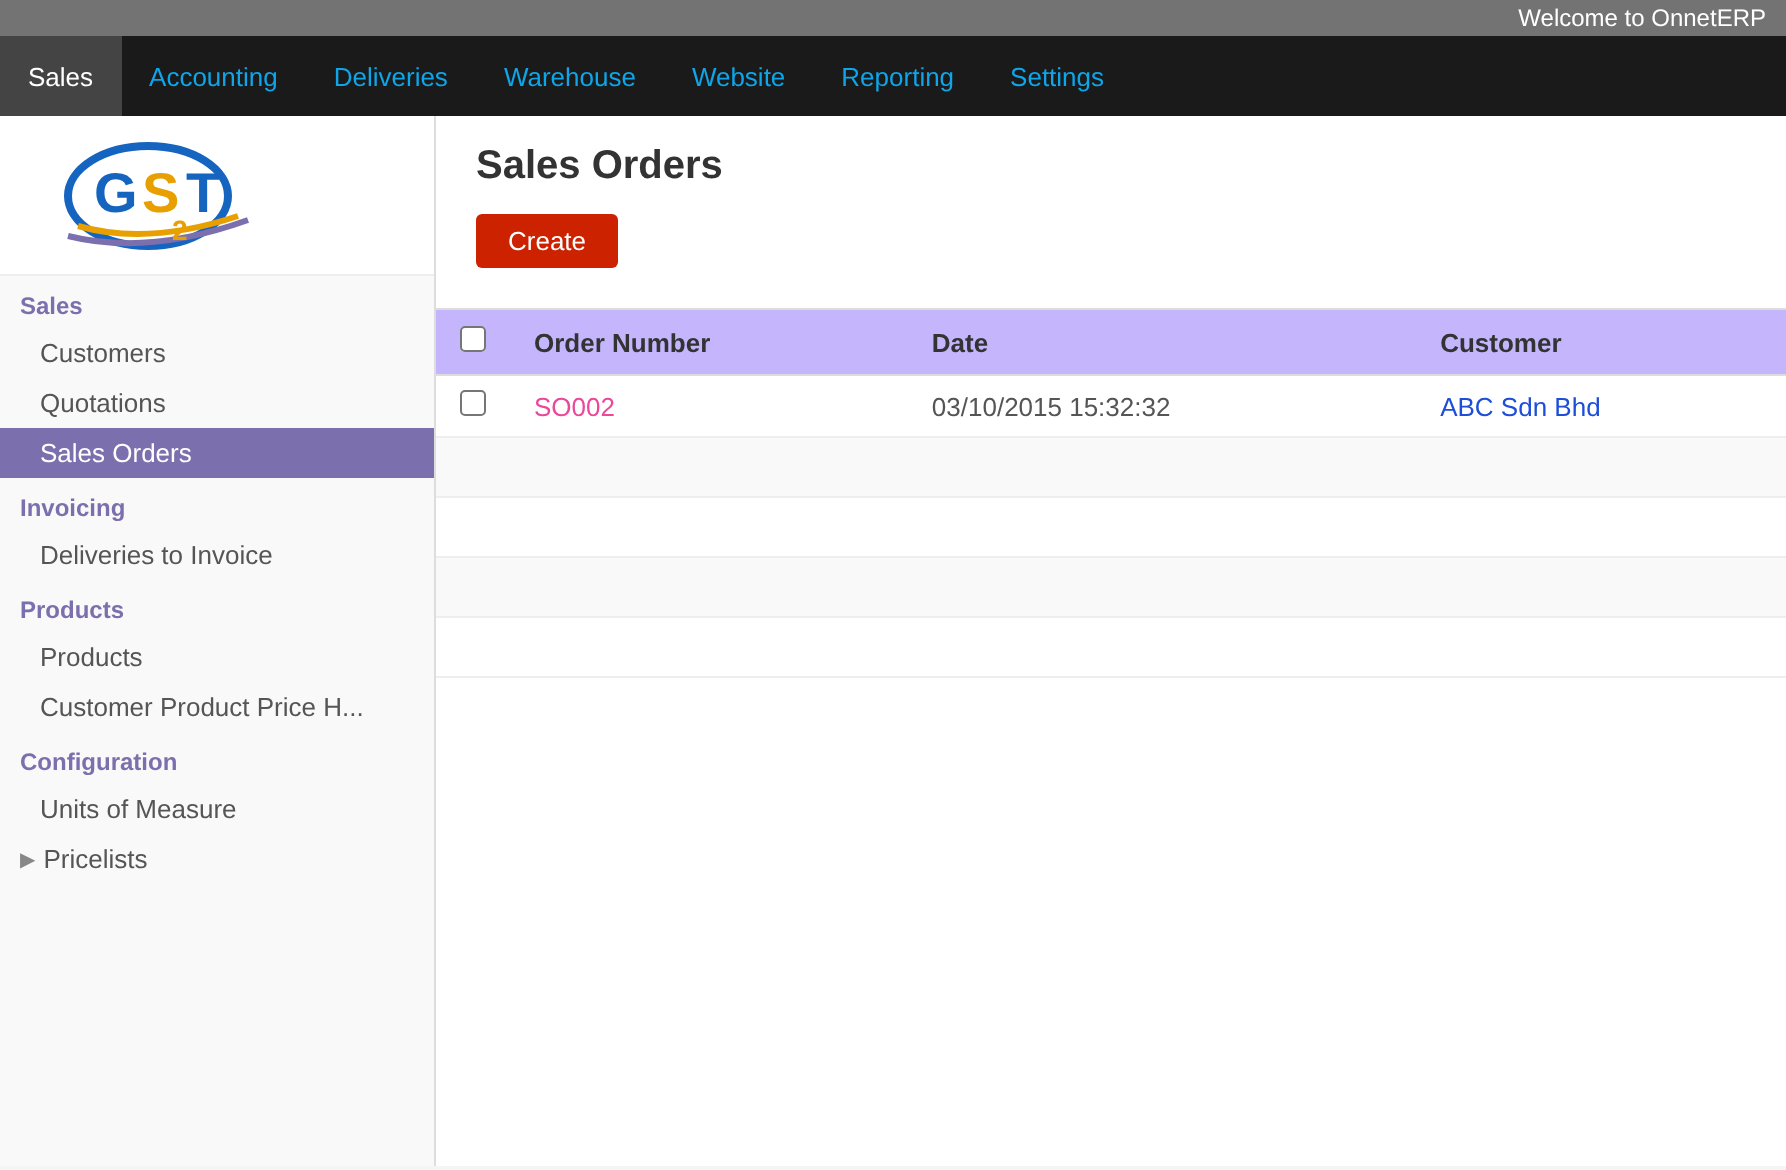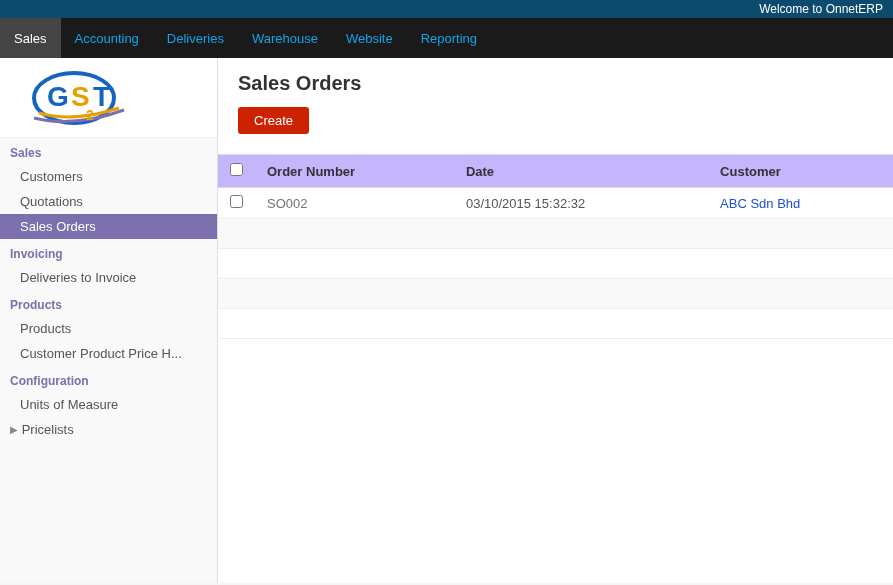--- a/index.html
+++ b/index.html
@@ -1,20 +1,20 @@
 <!DOCTYPE html>
 <html><head>
   <meta charset="utf-8">
   <style>
     * { margin: 0; padding: 0; box-sizing: border-box; }
     body { font-family: Arial, sans-serif; font-size: 13px; background: #f5f5f5; width: 893px; height: 585px; overflow: hidden; }
 
     
     #welcome-bar {
-      background: #0c4a6e;
+      background: #737373;
       color: white;
       text-align: right;
       padding: 2px 10px;
       font-size: 12px;
     }
 
     
     #top-nav {
       background: #1a1a1a;
       display: flex;
@@ -154,21 +154,21 @@
       background: #f9f9f9;
     }
 
     #orders-table tbody td {
       padding: 7px 12px;
       color: #555;
       font-size: 13px;
     }
 
     .order-link {
-      color: #737373;
+      color: #ec4899;
       cursor: pointer;
       text-decoration: none;
     }
 
     .customer-link {
       color: #1d4ed8;
       cursor: pointer;
     }
 
     
@@ -183,20 +183,21 @@
   <span>Welcome to OnnetERP</span>
 </div>
 
 <nav id="top-nav">
   <div class="nav-item sales-active">Sales</div>
   <div class="nav-item">Accounting</div>
   <div class="nav-item">Deliveries</div>
   <div class="nav-item">Warehouse</div>
   <div class="nav-item">Website</div>
   <div class="nav-item">Reporting</div>
+  <div class="nav-item">Settings</div>
 </nav>
 
 <div id="main-layout">
 
   <aside id="sidebar">
 
     <div id="logo-area">
       <svg width="180" height="60" viewBox="0 0 180 60">
 
         <ellipse cx="55" cy="30" rx="40" ry="25" fill="none" stroke="#1565C0" stroke-width="4"></ellipse>

